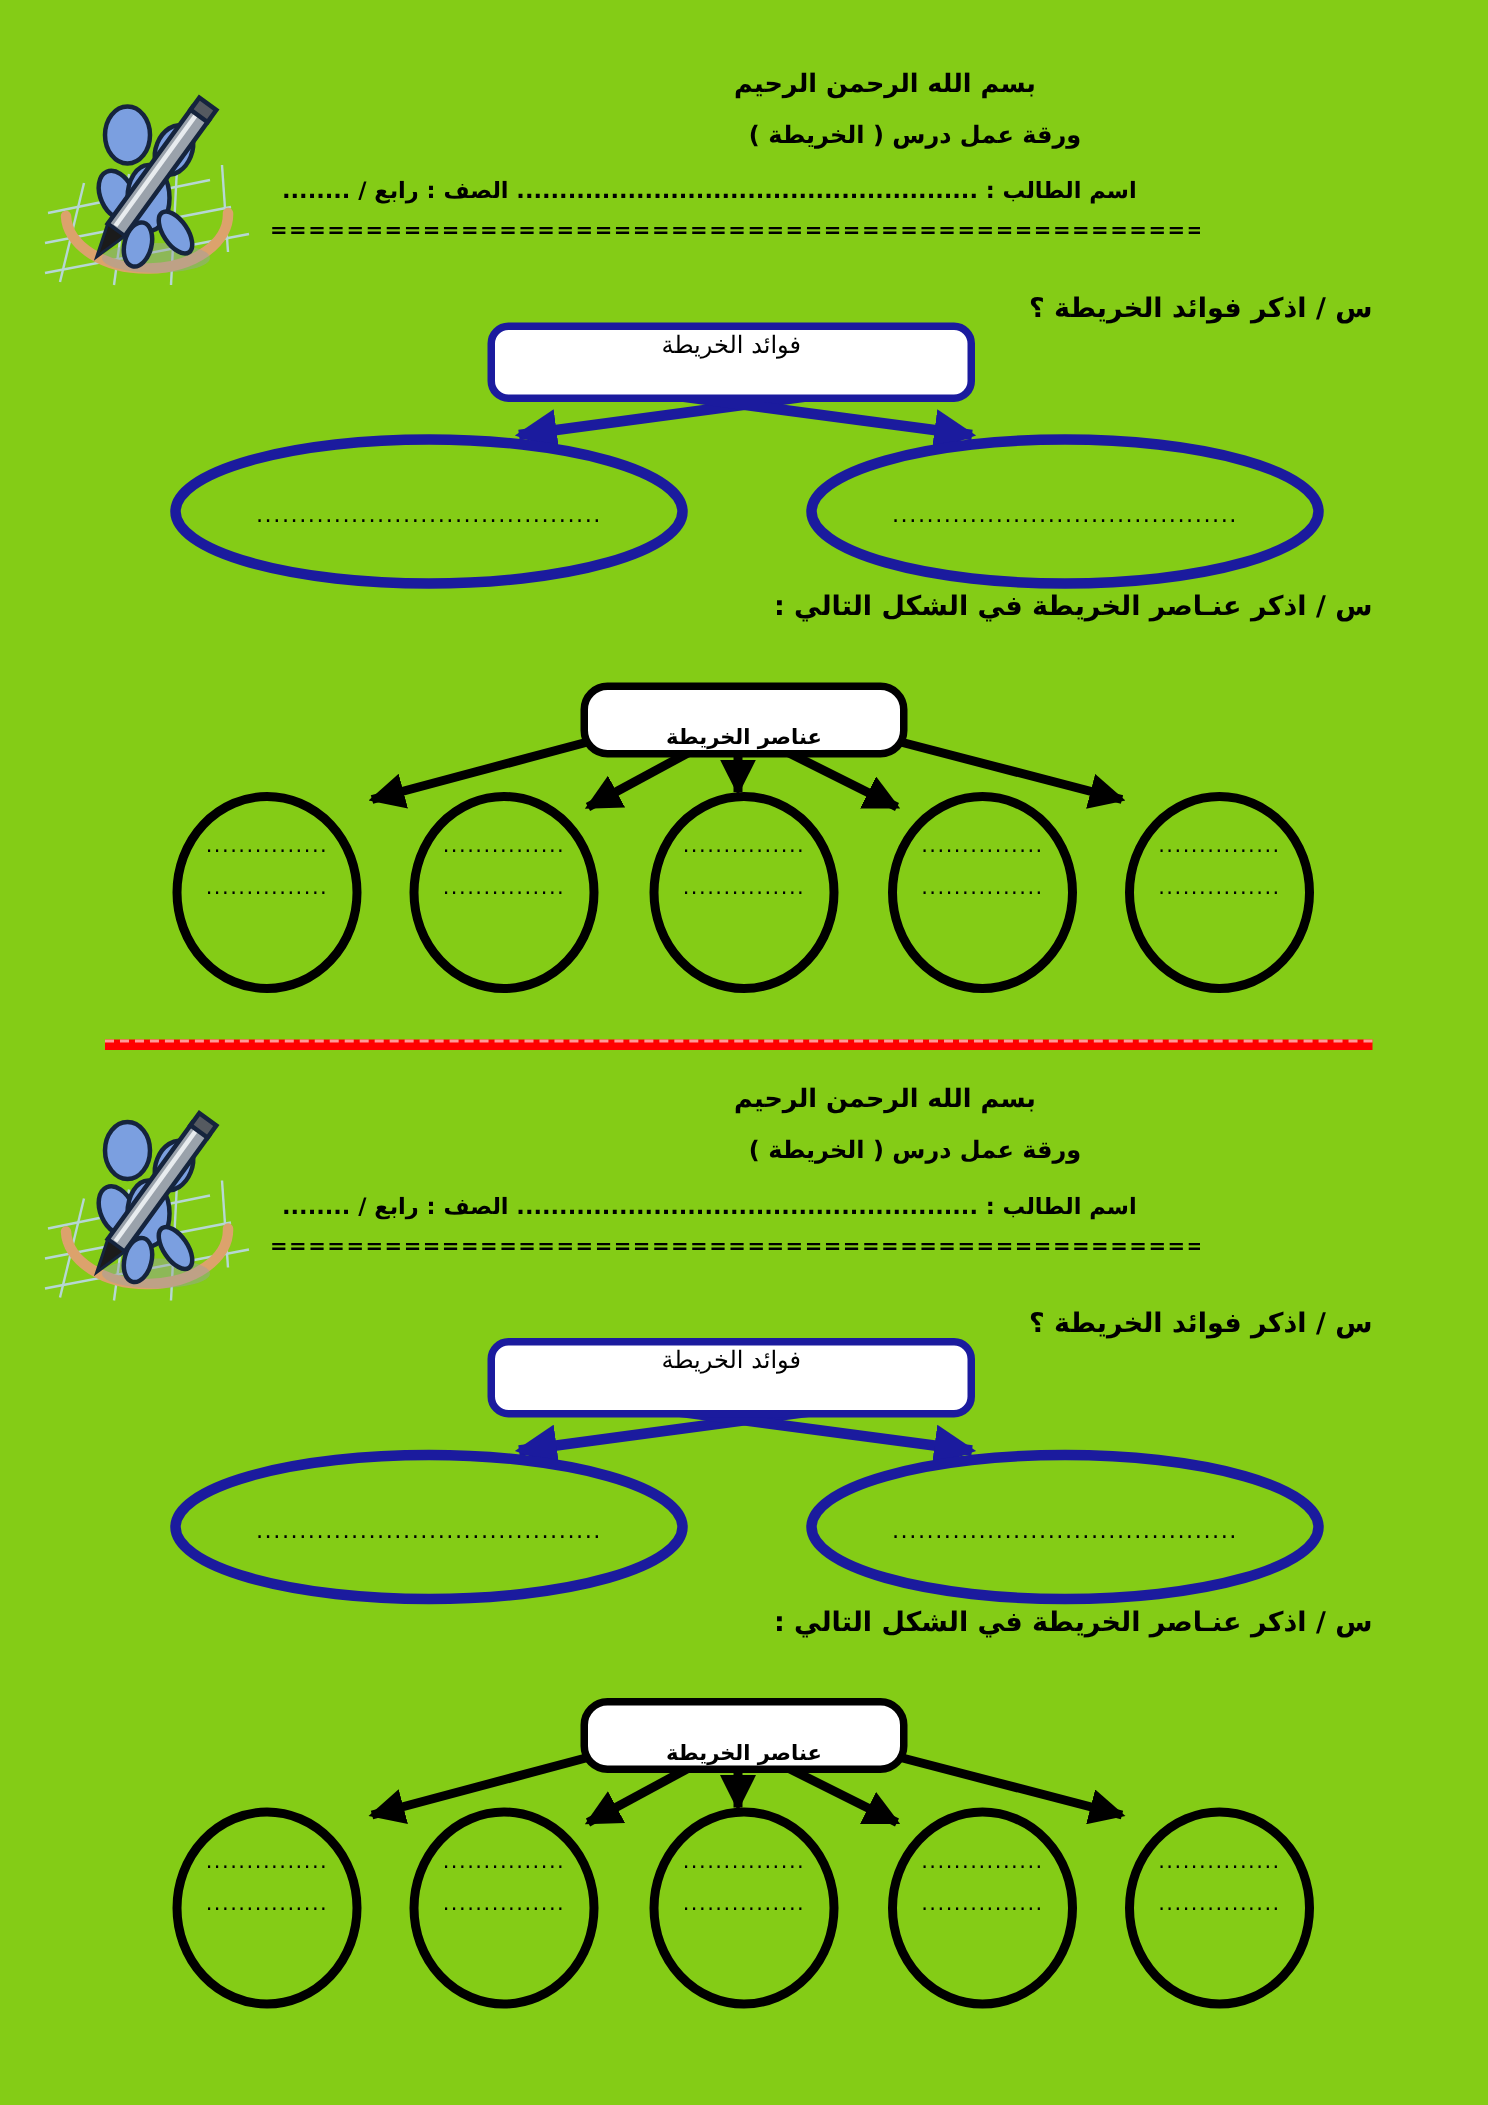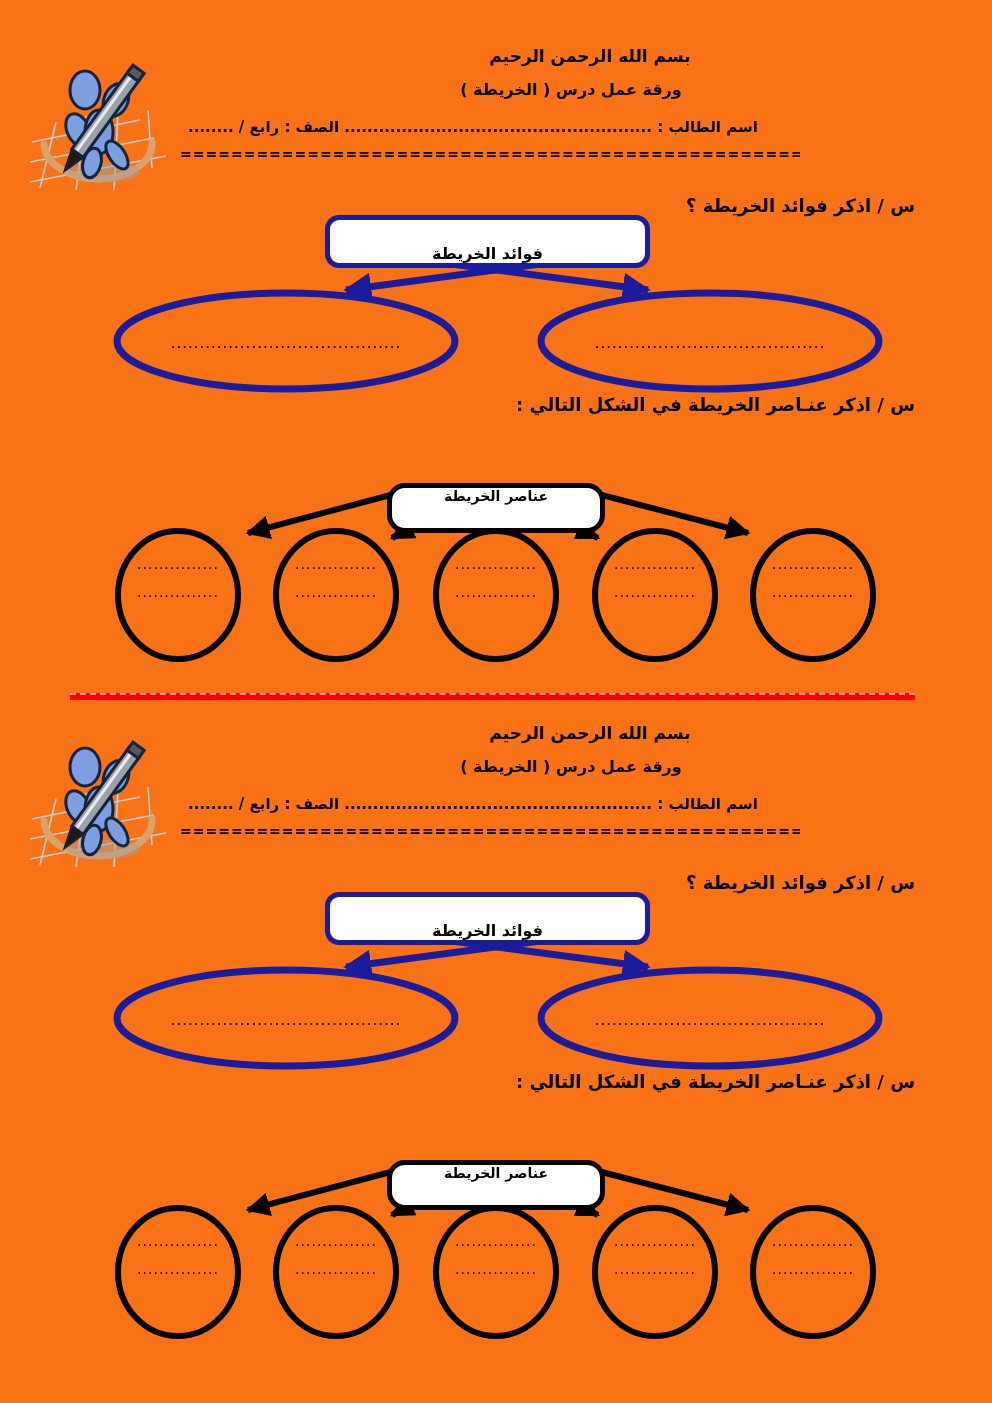--- a/index.html
+++ b/index.html
@@ -1,38 +1,38 @@
 <!DOCTYPE html>
 <html style="--navy: #1b1b9e; --red: #ff0000;"><head>
 <meta charset="utf-8">
 <style>
   html,body{margin:0;padding:0;background:#fff;}
-  .page{position:relative;width:992px;height:1403px;background:#f97316;
+  .page{position:relative;width:992px;height:1403px;background:#84cc16;
         font-family:"DejaVu Sans",sans-serif;color:#000;overflow:hidden;}
   .sec{position:absolute;left:0;width:992px;height:677px;}
   .sec-a{top:0;}
   .sec-b{top:677px;}
   .abs{position:absolute;}
   .ar{direction:rtl;font-weight:700;}
   .center{text-align:center;}
   .bismillah{top:46px;left:360px;width:460px;font-size:17px;}
-  .wtitle{top:80px;left:341px;width:460px;font-size:16px;}
+  .wtitle{top:80px;left:380px;width:460px;font-size:16px;}
   .nameline{top:118px;left:188px;width:614px;font-size:15px;text-align:left;
             white-space:nowrap;overflow:hidden;}
   .eqline{top:146px;left:180px;width:620px;font-size:14px;font-weight:700;
           letter-spacing:1px;white-space:nowrap;overflow:hidden;}
   .q{font-size:18px;text-align:right;}
   .q1{top:195px;right:77px;}
   .q2{top:394px;right:77px;}
   .bluebox{left:325px;top:215px;width:315px;height:43px;border:5px solid var(--navy);
-           border-radius:14px;display:flex;align-items:flex-end;justify-content:center;
-           font-size:16px;font-weight:700;direction:rtl;background:#fff;}
+           border-radius:14px;display:flex;align-items:flex-start;justify-content:center;
+           font-size:16px;font-weight:400;direction:rtl;background:#fff;}
   .blackbox{left:387px;top:455px;width:208px;height:40px;border:5px solid #000;
-            border-radius:18px;display:flex;align-items:flex-start;justify-content:center;
-            font-size:14px;font-weight:700;direction:rtl;background:#fff;margin-top:28px;}
+            border-radius:18px;display:flex;align-items:flex-end;justify-content:center;
+            font-size:14px;font-weight:700;direction:rtl;background:#fff;}
   .blank-oval{top:334px;width:300px;text-align:center;font-size:15px;letter-spacing:1px;}
   .oval-left{left:136px;}
   .oval-right{left:560px;}
   .cd{width:120px;text-align:center;font-size:14px;letter-spacing:1px;}
   .cd1{left:118px;}.cd2{left:276px;}.cd3{left:436px;}.cd4{left:595px;}.cd5{left:753px;}
   .cdt{top:556px;}
   .cdb{top:584px;}
   .overlay{position:absolute;left:0;top:0;width:992px;height:677px;}
   .navy-stroke{stroke:var(--navy);}
   .navy-fill{fill:var(--navy);}

